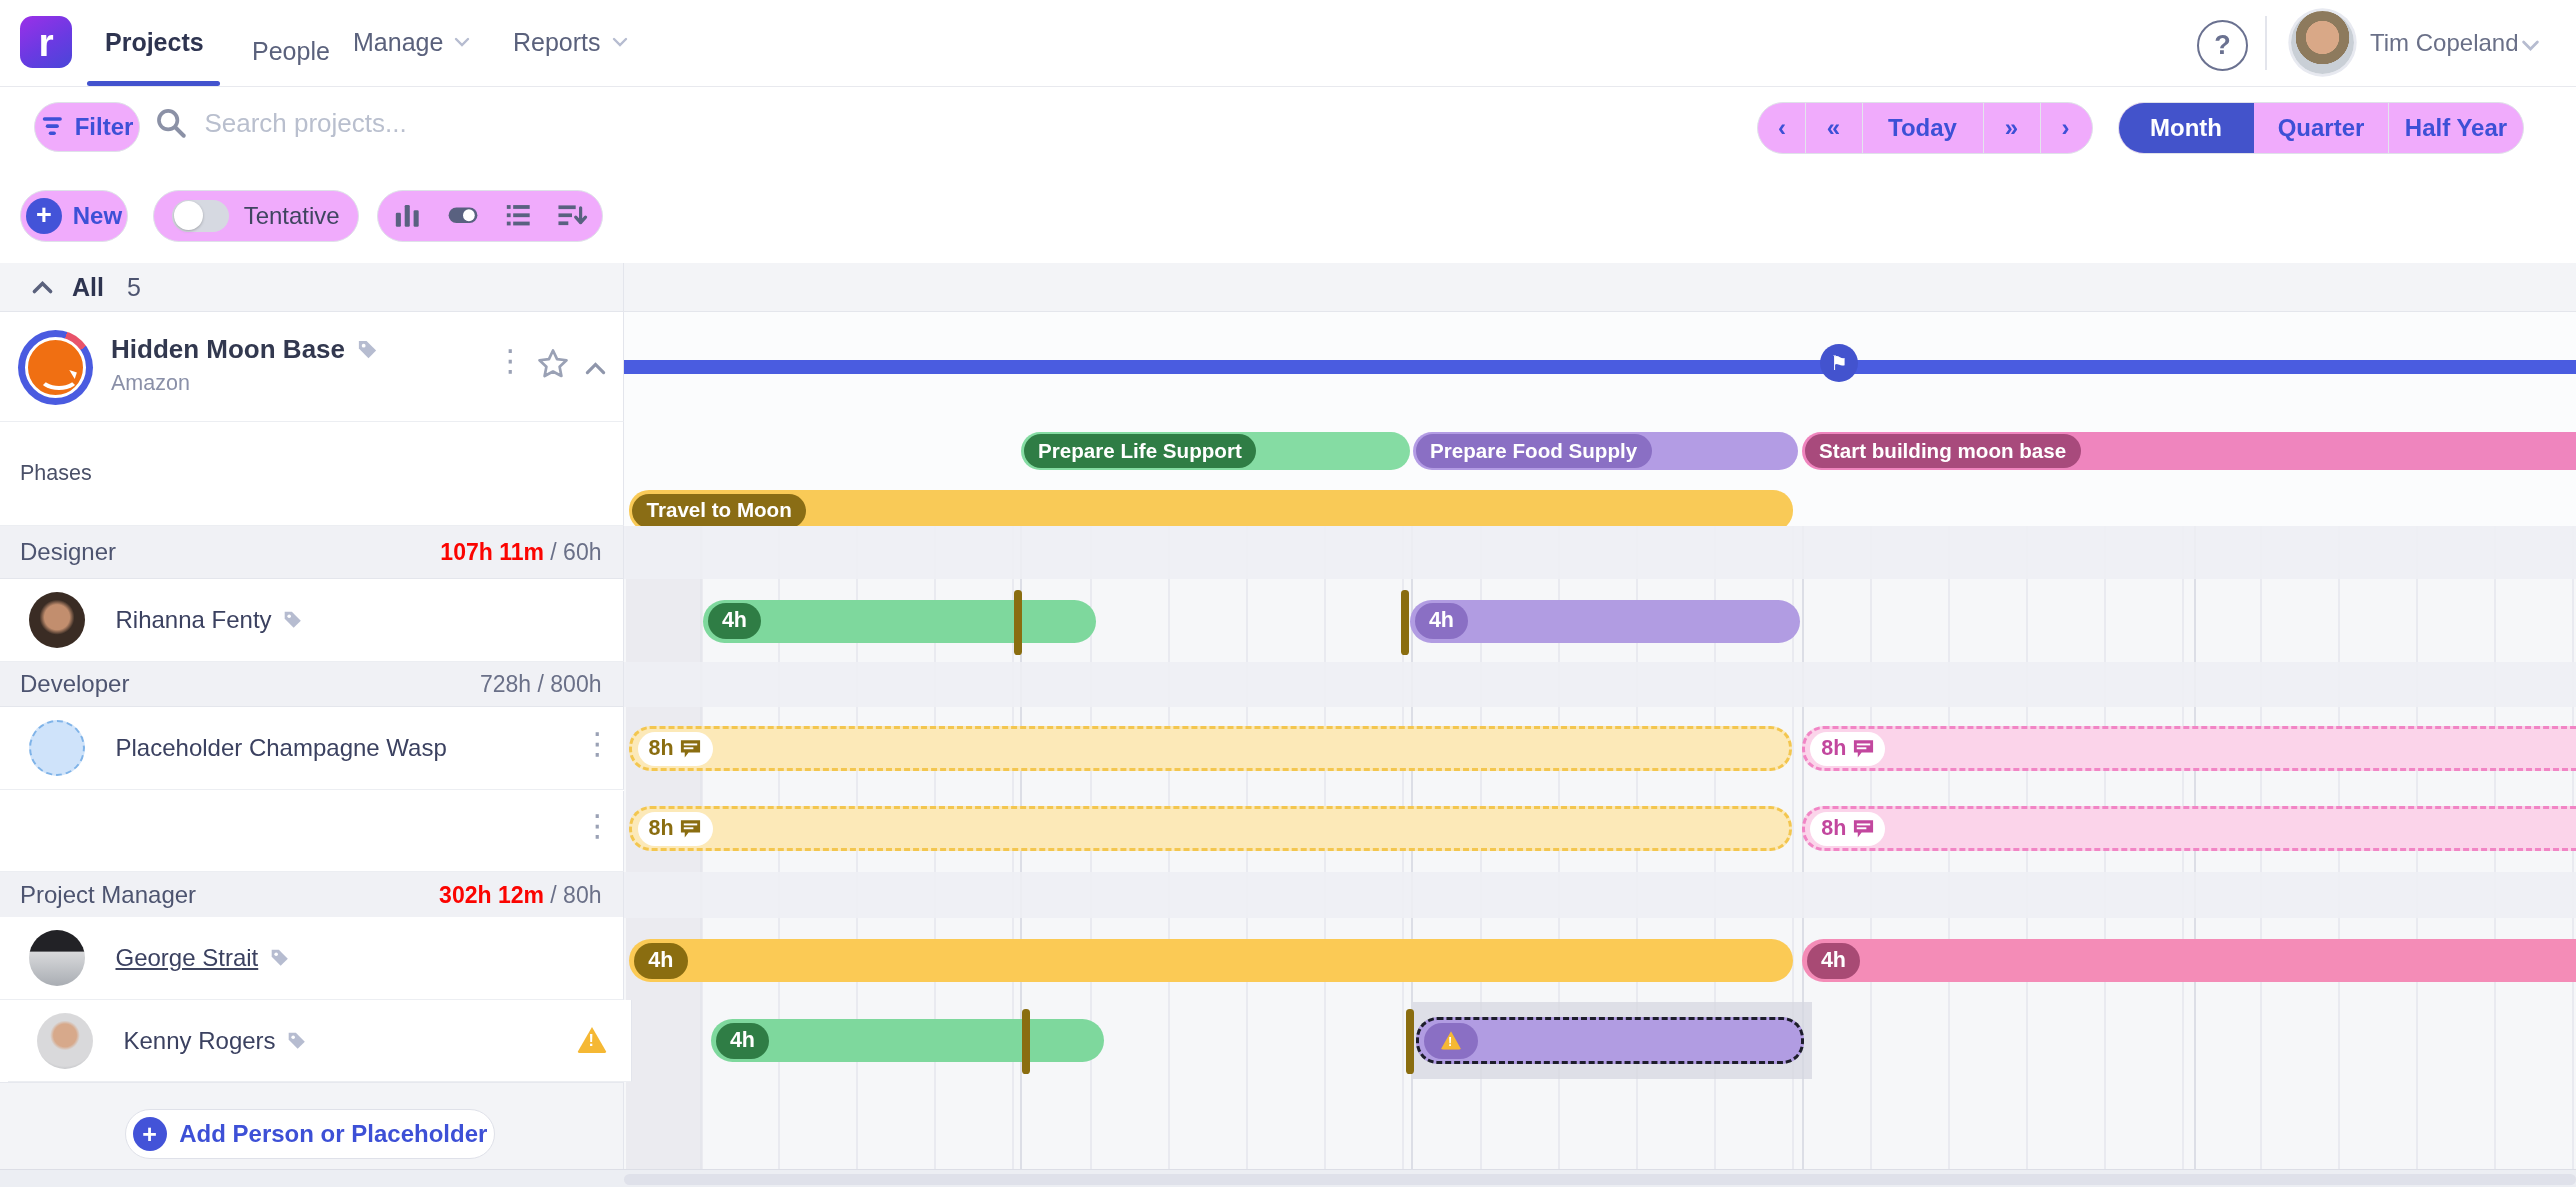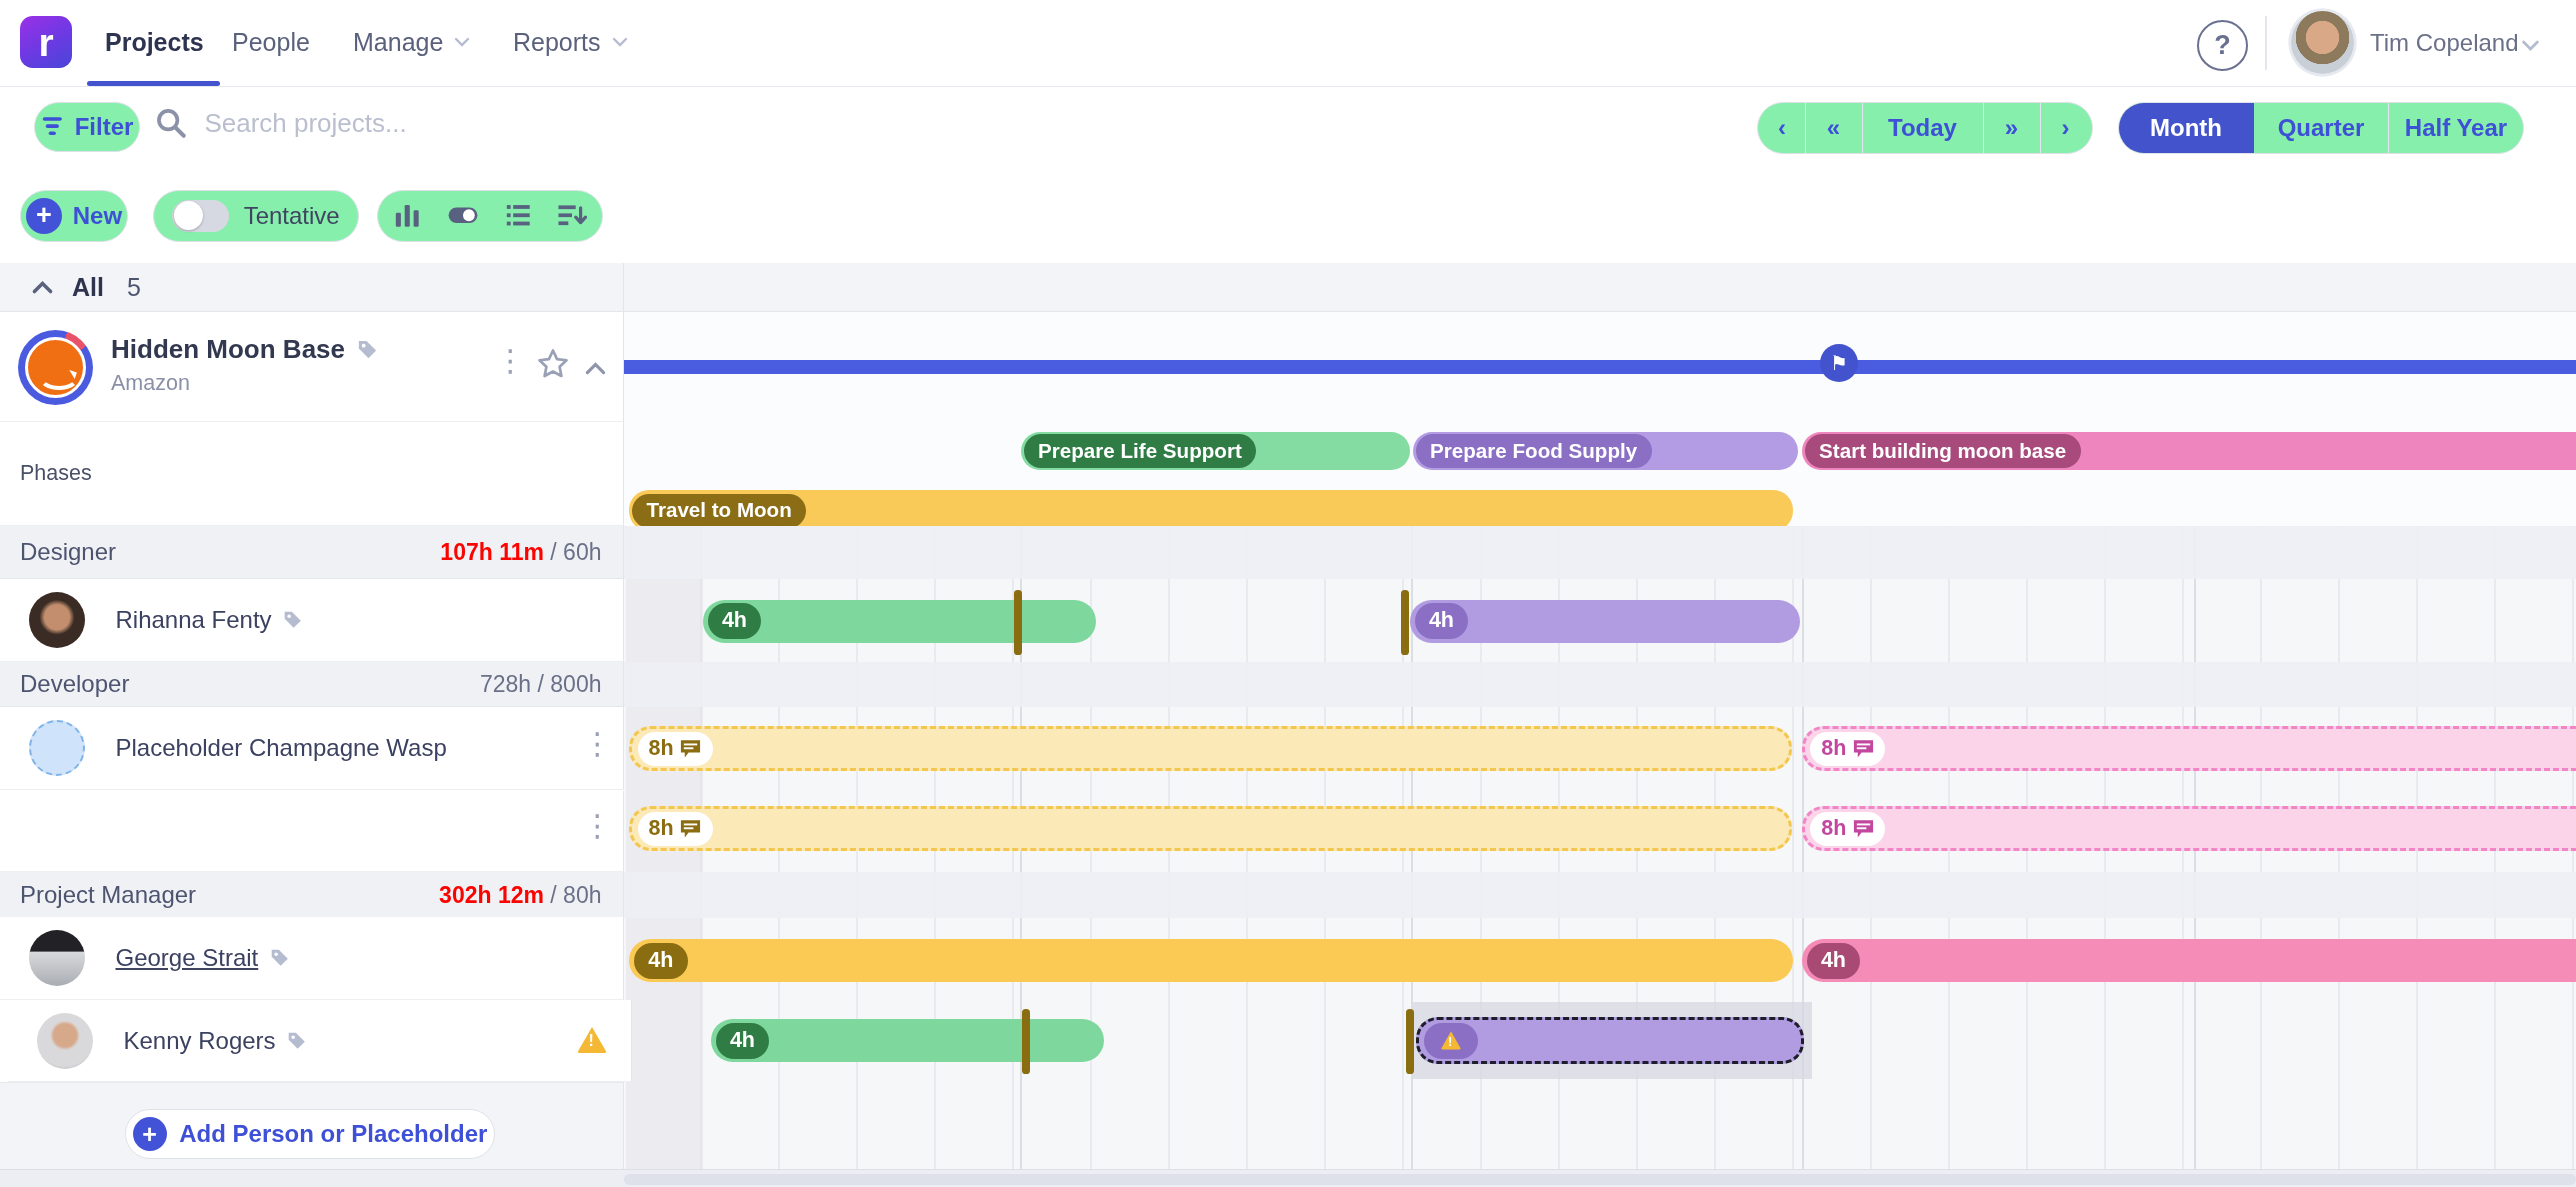--- a/index.html
+++ b/index.html
@@ -10,21 +10,21 @@
   .logo{position:absolute;left:20px;top:16px;width:52px;height:52px;border-radius:12.6px;background:linear-gradient(150deg,#9b30e8 0%,#6a3ae2 55%,#4946d8 100%);color:#fff;font-size:39px;font-weight:700;display:flex;align-items:center;justify-content:center;line-height:1;}
   .navitem{position:absolute;top:0;height:84px;display:flex;align-items:center;gap:9px;font-size:25px;color:#5a617c;cursor:pointer;}
   .navitem.active{color:#2e3450;font-weight:600;}
   .nav-underline{position:absolute;left:87px;bottom:0;width:133px;height:5.4px;background:#4353ce;border-radius:2.7px;}
   .chev{width:20px;height:20px;}
   .help-circle{position:absolute;left:2197px;top:20px;width:47px;height:47px;border-radius:50%;border:2.7px solid #6a7190;color:#6a7190;font-size:27px;font-weight:700;display:flex;align-items:center;justify-content:center;}
   .nav-divider{position:absolute;left:2265px;top:16px;width:1.8px;height:54px;background:#e3e5ec;}
   .avatar-photo{border-radius:50%;box-shadow:0 0 0 2.7px #e7e9f0;}
   
   #filterbar{position:absolute;left:0;top:88px;width:2576px;height:80px;background:#fff;border-bottom:1.8px solid #e8e9ee;}
-  .pill{border:1.8px solid #dfe1e9;border-radius:29px;background:#86efac;display:flex;align-items:center;justify-content:center;box-sizing:border-box;}
+  .pill{border:1.8px solid #dfe1e9;border-radius:29px;background:#f0abfc;display:flex;align-items:center;justify-content:center;box-sizing:border-box;}
   .filter-pill{position:absolute;left:34px;top:13.5px;width:106px;height:50px;gap:9px;color:#3d50d6;font-size:24px;font-weight:600;cursor:pointer;}
   .search-wrap{position:absolute;left:154px;top:18px;display:flex;align-items:center;gap:14.4px;}
   .search-input{border:none;outline:none;font-size:26px;color:#3f4560;width:628px;font-family:"Liberation Sans",sans-serif;}
   .search-input::placeholder{color:#b9bfce;}
   .datenav{position:absolute;left:1757px;top:13.5px;width:336px;height:52px;overflow:hidden;}
   .datenav .seg{flex:none;height:100%;display:flex;align-items:center;justify-content:center;color:#3d50d6;font-size:24px;font-weight:600;border-right:1.8px solid #e3e5ec;cursor:pointer;}
   .datenav .seg:last-child{border-right:none;}
   .viewtabs{position:absolute;left:2118px;top:13.5px;width:406px;height:52px;overflow:hidden;padding:0;}
   .viewtabs .seg{flex:1;height:100%;display:flex;align-items:center;justify-content:center;color:#3d50d6;font-size:24px;font-weight:600;border-right:1.8px solid #e3e5ec;cursor:pointer;}
   .viewtabs .seg:last-child{border-right:none;}
@@ -121,21 +121,21 @@
 <div id="app">
 
   <div id="topnav">
     <div class="logo">
         <span>r</span>
       </div>
     <div class="navitem active" style="left:105px;">
         <span>Projects</span>
       </div>
     <div class="nav-underline"></div>
-    <div class="navitem" style="left:232px;">
+    <div class="navitem" style="left:252px;margin-top:9px;">
         <span>People</span>
       </div>
     <div class="navitem" style="left:353px;">
       <span>Manage</span>
       <svg class="chev" viewBox="0 0 20 20">
           <path d="M4 7l6 6 6-6" fill="none" stroke="#b6bcd0" stroke-width="2.4" stroke-linecap="round"></path>
         </svg>
     </div>
     <div class="navitem" style="left:513px;">
       <span>Reports</span>

